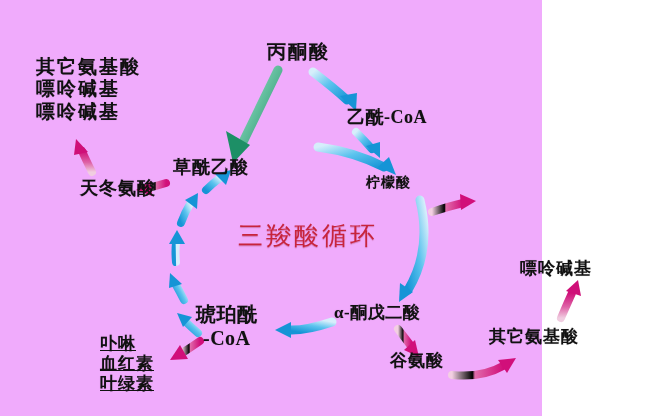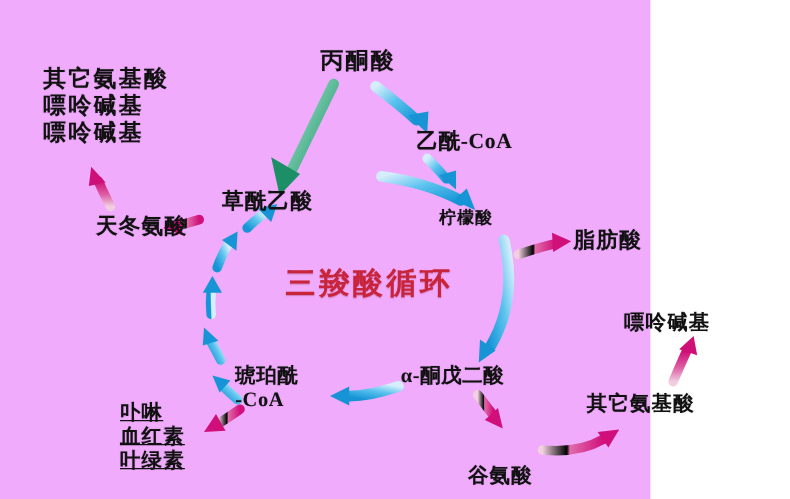--- a/index.html
+++ b/index.html
@@ -24,38 +24,38 @@
     font-weight:bold;
     white-space:nowrap;
     line-height:1.18;
     letter-spacing:0.5px;
     text-shadow:0 0 1px rgba(0,0,0,.25);
   }
   .lbl .ln{display:block;}
   .center-title{
     position:absolute;
     color:#c8243c;
-    font-weight:bold;
+    font-weight:normal;
     font-size:25px;
     letter-spacing:3px;
     white-space:nowrap;
     text-shadow:0 1px 1px rgba(150,20,40,.35);
   }
   
   #lbl-other-aa-purine-pyrimidine{left:36px;top:56px;font-size:19px;letter-spacing:2px;}
   #lbl-aspartate{left:80px;top:178px;font-size:18px;letter-spacing:1px;}
   #lbl-pyruvate{left:267px;top:41px;font-size:19px;letter-spacing:2px;}
   #lbl-acetyl-coa{left:303px;top:107px;font-size:18px;letter-spacing:0.5px;margin-left:44px;}
-  #lbl-oxaloacetate{left:185px;top:157px;font-size:18px;letter-spacing:1px;}
+  #lbl-oxaloacetate{left:173px;top:157px;font-size:18px;letter-spacing:1px;}
   #lbl-citrate{left:366px;top:175px;font-size:14px;letter-spacing:1px;}
   #lbl-fatty-cholesterol{left:478px;top:190px;font-size:18px;letter-spacing:1px;}
   #lbl-purine-base-right{left:520px;top:259px;font-size:17px;letter-spacing:1px;}
-  #lbl-succinyl-coa{left:196px;top:303px;font-size:17px;letter-spacing:0.5px;}
+  #lbl-succinyl-coa{left:196px;top:303px;font-size:20px;letter-spacing:0.5px;text-align:center;}
   #lbl-alpha-kg{left:334px;top:303px;font-size:17px;letter-spacing:0.5px;font-family:Liberation Serif, serif;}
-  #lbl-glutamate{left:390px;top:351px;font-size:17px;letter-spacing:1px;margin-top:36px;}
+  #lbl-glutamate{left:390px;top:351px;font-size:17px;letter-spacing:1px;}
   #lbl-other-aa-right{left:489px;top:327px;font-size:17px;letter-spacing:1px;}
   #lbl-porphyrin-heme-chlorophyll{left:100px;top:334px;font-size:17px;letter-spacing:1px;text-decoration:underline;}
   #center-title{left:238px;top:219px;}
 </style>
 </head>
 <body>
 
 <div id="canvas">
 
   <svg id="svg-layer" viewBox="0 0 658 416">
@@ -193,21 +193,20 @@
 
   <div class="lbl" id="lbl-oxaloacetate">
     <span class="ln">草酰乙酸</span>
   </div>
 
   <div class="lbl" id="lbl-citrate">
     <span class="ln">柠檬酸</span>
   </div>
 
   <div class="lbl" id="lbl-fatty-cholesterol">
-    <span class="ln">脂肪酸</span>
   </div>
 
   <div class="lbl" id="lbl-purine-base-right">
     <span class="ln">嘌呤碱基</span>
   </div>
 
   <div class="lbl" id="lbl-succinyl-coa">
     <span class="ln">琥珀酰</span>
     <span class="ln">-CoA</span>
   </div>

